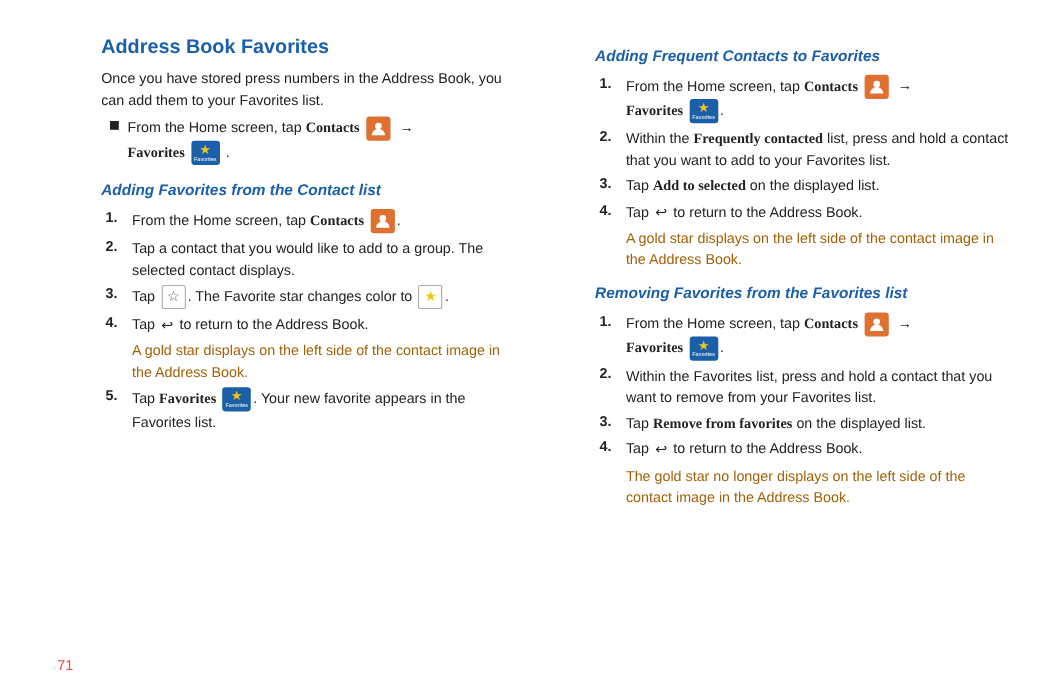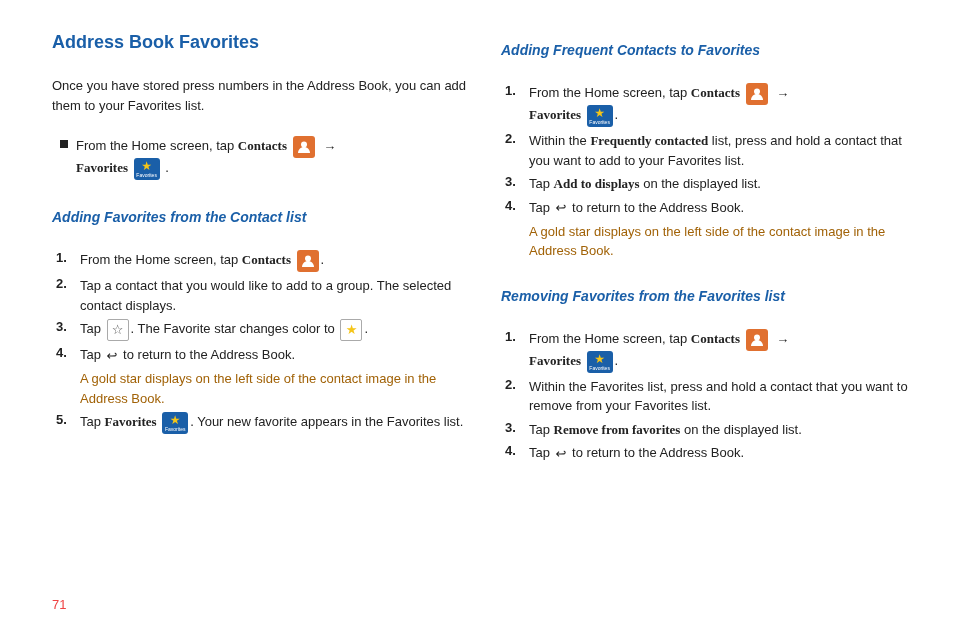--- a/index.html
+++ b/index.html
@@ -16,21 +16,22 @@
       display: flex;
       flex-direction: row;
       padding: 32px 36px 28px 52px;
       gap: 32px;
       height: 100%;
     }
     .col {
       flex: 1;
       display: flex;
       flex-direction: column;
-      gap: 15px;
+      gap: 0;
+      margin-left: 40px;
     }
     .page-title {
       font-size: 18px;
       font-weight: bold;
       color: #1a5fa8;
       margin-bottom: 8px;
       font-family: Arial, sans-serif;
     }
     .intro-text {
       font-size: 13px;
@@ -299,21 +300,21 @@
       <div class="numbered-item">
         <span class="num">2.</span>
         <span class="item-text">
           Within the <span class="bold">Frequently contacted</span> list, press and hold a contact that you want to add to your Favorites list.
         </span>
       </div>
 
       <div class="numbered-item">
         <span class="num">3.</span>
         <span class="item-text">
-          Tap <span class="bold">Add to displays</span> on the displayed list.
+          Tap <span class="bold">Add to selected</span> on the displayed list.
         </span>
       </div>
 
       <div class="numbered-item">
         <span class="num">4.</span>
         <span class="item-text">
           Tap <span class="icon-back">↩</span> to return to the Address Book.
         </span>
       </div>
       <div class="note-text">A gold star displays on the left side of the contact image in the Address Book.</div>
@@ -356,17 +357,18 @@
           Tap <span class="bold">Remove from favorites</span> on the displayed list.
         </span>
       </div>
 
       <div class="numbered-item">
         <span class="num">4.</span>
         <span class="item-text">
           Tap <span class="icon-back">↩</span> to return to the Address Book.
         </span>
       </div>
+      <div class="note-text">The gold star no longer displays on the left side of the contact image in the Address Book.</div>
     </div>
   </div>
 </div>
 
 <div class="page-number">71</div>
 
 </body></html>

